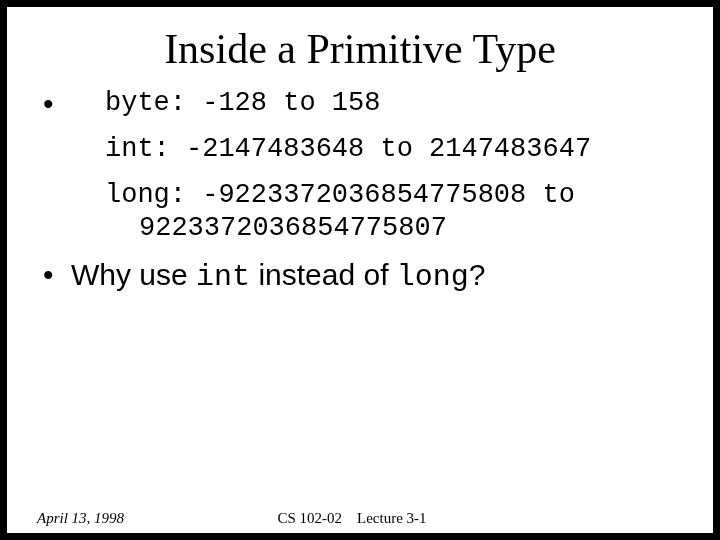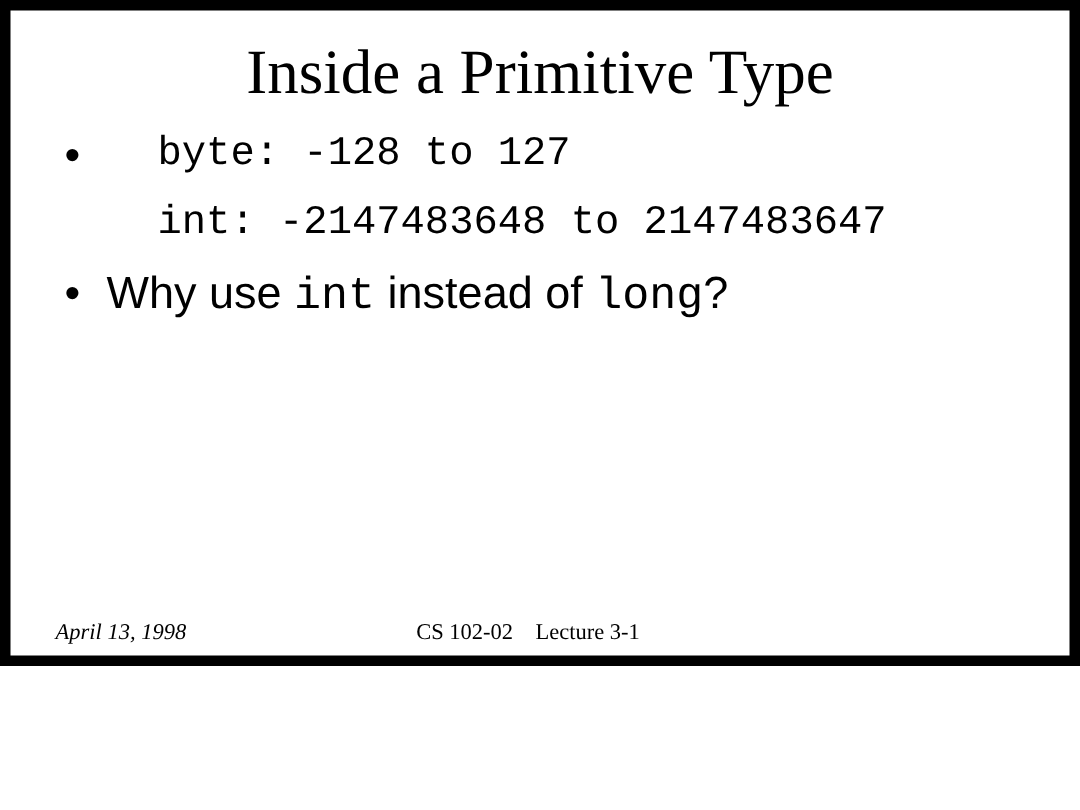--- a/index.html
+++ b/index.html
@@ -5,21 +5,21 @@
   * { margin: 0; padding: 0; box-sizing: border-box; }
   body {
     width: 720px;
     height: 540px;
     background: #fff;
     font-family: "Times New Roman", Times, serif;
     overflow: hidden;
   }
   .slide {
     width: 720px;
-    height: 444px;
+    height: 540px;
     border: 7px solid #000;
     padding: 18px 36px 8px 36px;
     position: relative;
   }
   .title {
     font-size: 42px;
     text-align: center;
     font-weight: normal;
     margin-bottom: 14px;
   }
@@ -63,22 +63,26 @@
 </head>
 <body>
 
 <div class="slide">
 
   <h1 class="title">Inside a Primitive Type</h1>
 
   <ul class="top">
     <li>
       <ul class="sub">
-        <li>byte:  -128 to 127</li>
+        <li>byte:  -128 to 158</li>
         <li>int: -2147483648 to 2147483647</li>
+        <li>
+          <span>long: -9223372036854775808 to</span>
+          <span class="cont">9223372036854775807</span>
+        </li>
       </ul>
     </li>
 
     <li>
       <span>Why use </span><span class="mono">int</span><span> instead of </span><span class="mono">long</span><span>?</span>
     </li>
   </ul>
 
   <div class="footer">
     <span class="date">April 13, 1998</span>

